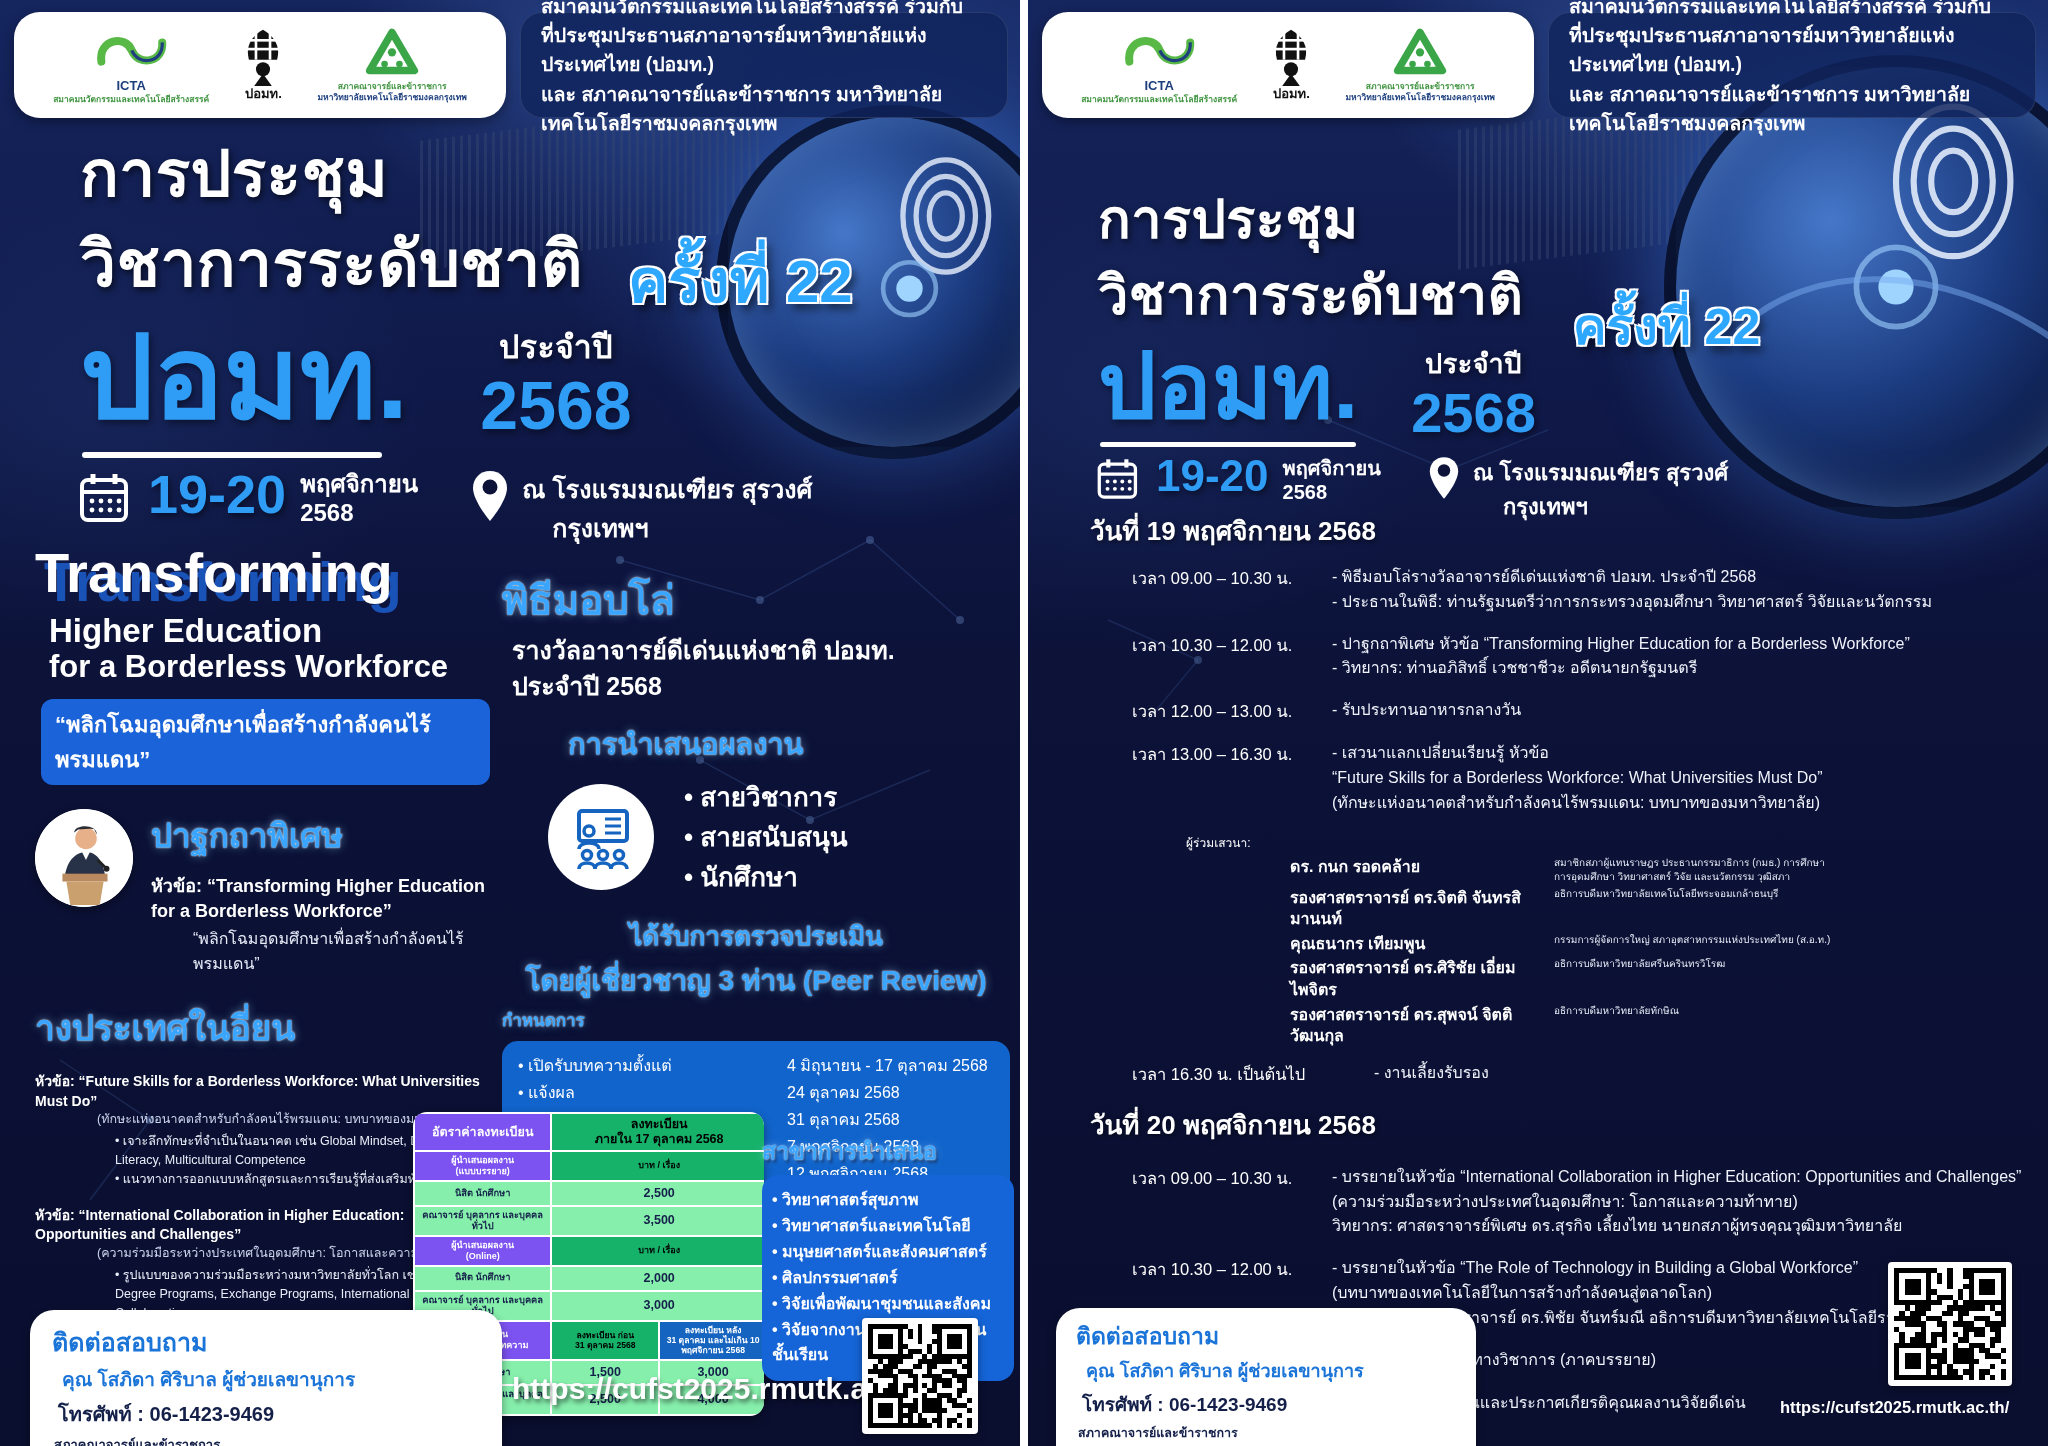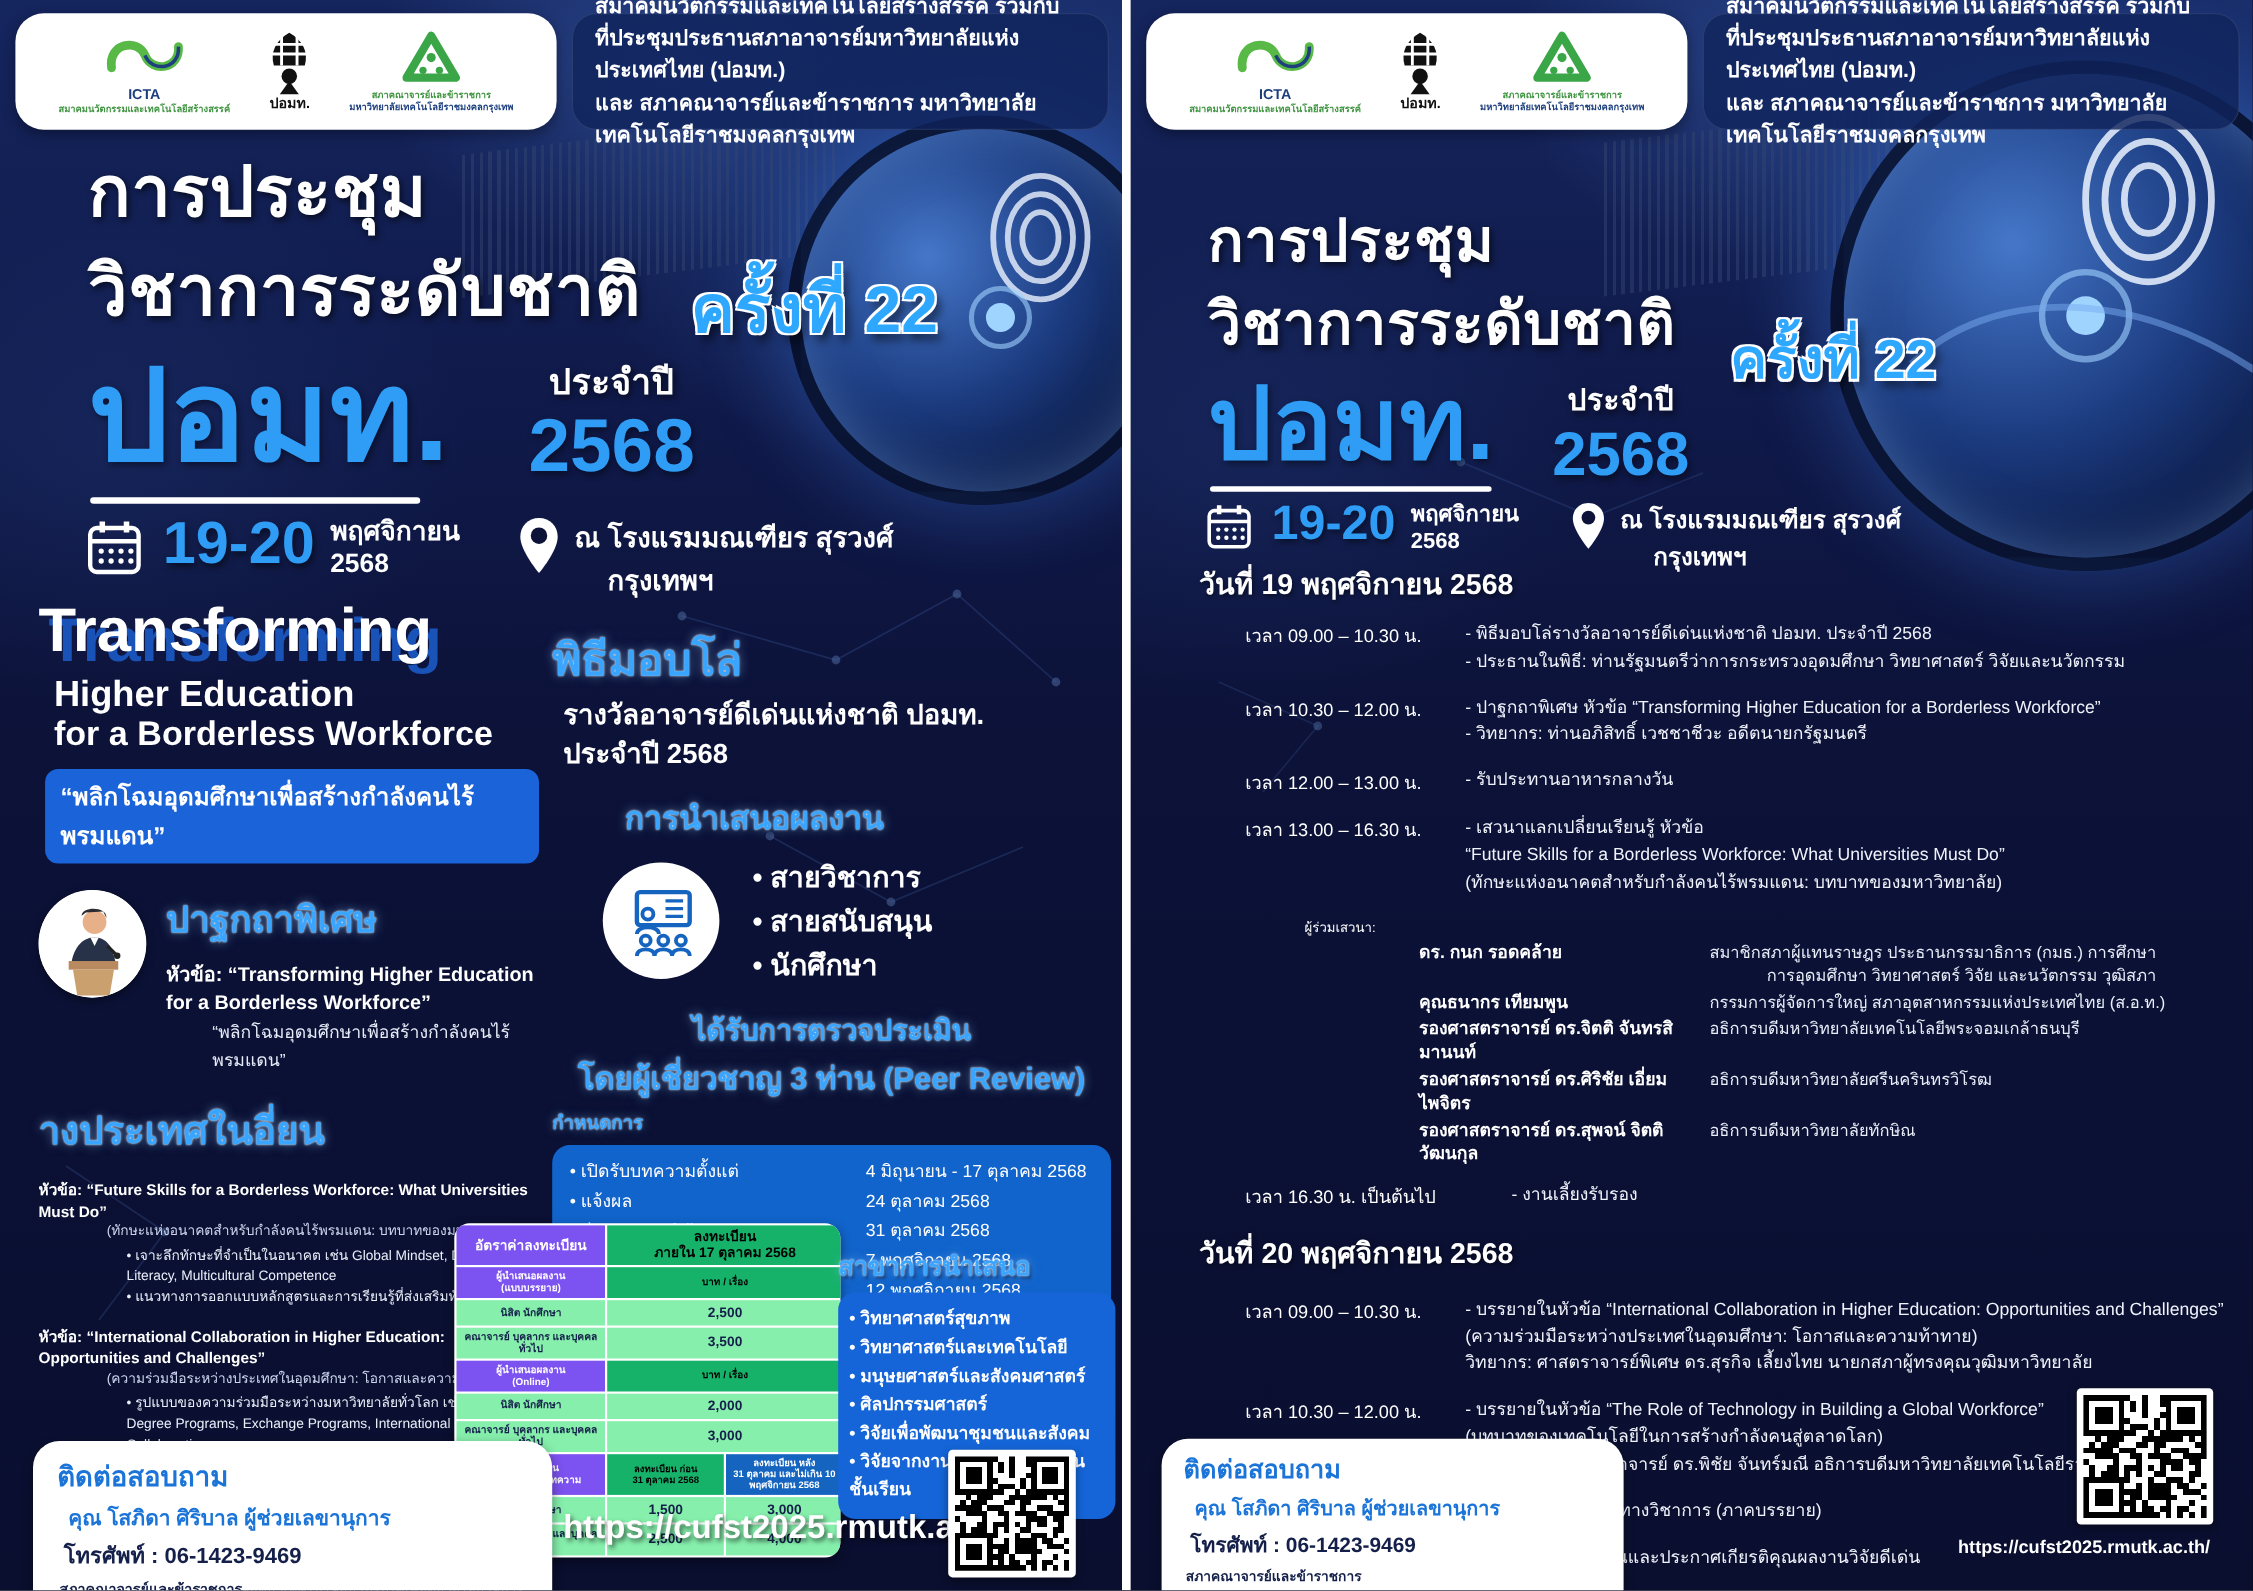--- a/index.html
+++ b/index.html
@@ -130,21 +130,21 @@
   
   .day-title{font-size:26px;font-weight:800;color:#fff;text-shadow:1px 2px 4px rgba(0,0,0,.5);}
   .sch{margin:14px 0 0 42px;}
   .item{display:flex;gap:12px;margin-bottom:17px;}
   .time{flex:0 0 188px;font-size:16.5px;color:#fff;}
   .lines{flex:1;font-size:16px;color:#f0f3fb;line-height:1.55;}
   .pan{margin:2px 0 14px 96px;}
   .pan-label{font-size:12px;color:#fff;margin-bottom:4px;}
   .prow{display:flex;gap:14px;margin-left:104px;margin-bottom:3px;}
   .pname{flex:0 0 250px;font-weight:800;font-size:16px;color:#fff;line-height:1.35;}
-  .prole{font-size:15px;color:#e8edf8;line-height:1.4;white-space:pre-line;text-align:right;}
+  .prole{font-size:10px;color:#e8edf8;line-height:1.4;white-space:pre-line;}
 </style>
 </head>
 <body>
 
 <div class="poster">
   <div class="wave" style="left:420px;top:120px;width:340px;height:130px;"></div>
   <svg class="net" viewBox="0 0 1020 1446">
     <g stroke="rgba(100,150,230,.35)" stroke-width="1.5" fill="none">
       <polyline points="620,560 760,600 870,540 960,620"></polyline>
       <polyline points="700,760 810,820 930,770"></polyline>
@@ -788,27 +788,27 @@
       <div class="pan-label">ผู้ร่วมเสวนา:</div>
       <div>
 
           <div class="prow">
             <div class="pname">ดร. กนก รอดคล้าย</div>
             <div class="prole">สมาชิกสภาผู้แทนราษฎร ประธานกรรมาธิการ (กมธ.)  การศึกษา
 การอุดมศึกษา วิทยาศาสตร์ วิจัย และนวัตกรรม วุฒิสภา</div>
           </div>
 
           <div class="prow">
+            <div class="pname">รองศาสตราจารย์ ดร.จิตติ จันทรสิมานนท์</div>
+            <div class="prole">อธิการบดีมหาวิทยาลัยเทคโนโลยีพระจอมเกล้าธนบุรี</div>
+          </div>
+
+          <div class="prow">
             <div class="pname">คุณธนากร เทียมพูน</div>
             <div class="prole">กรรมการผู้จัดการใหญ่ สภาอุตสาหกรรมแห่งประเทศไทย (ส.อ.ท.)</div>
-          </div>
-
-          <div class="prow">
-            <div class="pname">รองศาสตราจารย์ ดร.จิตติ จันทรสิมานนท์</div>
-            <div class="prole">อธิการบดีมหาวิทยาลัยเทคโนโลยีพระจอมเกล้าธนบุรี</div>
           </div>
 
           <div class="prow">
             <div class="pname">รองศาสตราจารย์ ดร.ศิริชัย เอี่ยมไพจิตร</div>
             <div class="prole">อธิการบดีมหาวิทยาลัยศรีนครินทรวิโรฒ</div>
           </div>
 
           <div class="prow">
             <div class="pname">รองศาสตราจารย์ ดร.สุพจน์ จิตติวัฒนกุล</div>
             <div class="prole">อธิการบดีมหาวิทยาลัยทักษิณ</div>

